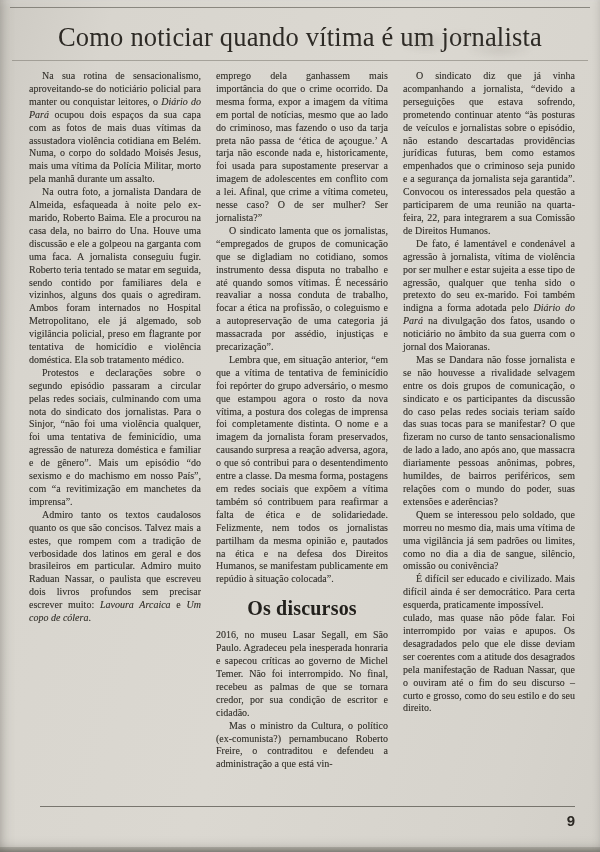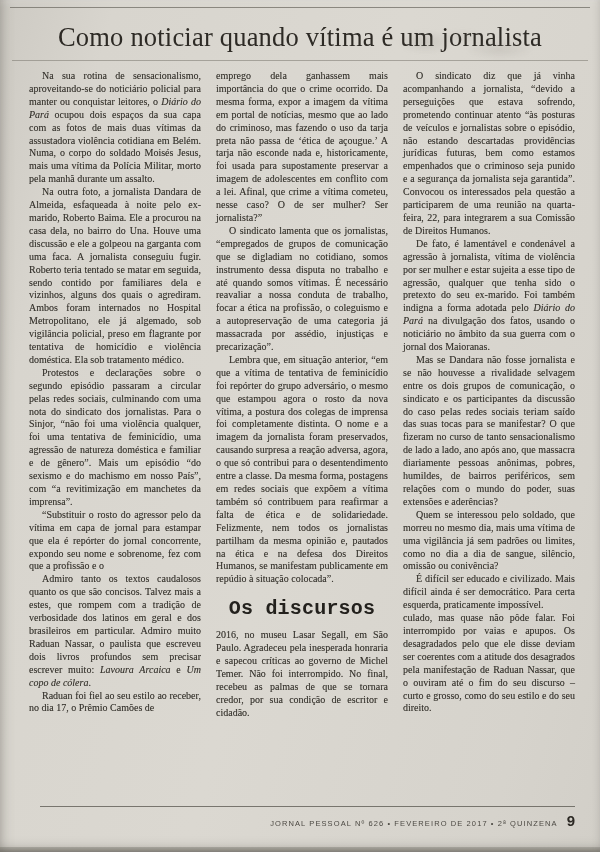--- a/index.html
+++ b/index.html
@@ -73,21 +73,21 @@
     color: #38352f;
     text-shadow: 0 0 .5px rgba(56,53,47,.45);
     hyphens: auto;
     -webkit-hyphens: auto;
   }
   .p-ind { text-indent: 13px; }
 
   .section-gap { }
   .section-heading {
     margin: 11px 0 9px 0;
-    font-family: Liberation Mono, monospace;
+    font-family: Liberation Serif, serif;
     font-weight: bold;
     font-size: 20px;
     letter-spacing: 0.2px;
     text-align: center;
     color: #23211d;
   }
 
   .footer-rule {
     position: absolute; top: 806px; left: 40px; right: 25px;
     border-top: 1px solid rgba(95,92,85,.8);
@@ -119,48 +119,46 @@
 
   <h1 class="title">Como noticiar quando vítima é um jornalista</h1>
   <div class="title-rule"></div>
 
   <div class="columns">
 
     <div class="col">
       <p class="para p-ind"><span>Na sua rotina de sensacionalismo, aproveitando-se do noticiário policial para manter ou conquistar leitores, o </span><i>Diário do Pará</i><span> ocupou dois espaços da sua capa com as fotos de mais duas vítimas da assustadora violência cotidiana em Belém. Numa, o corpo do soldado Moisés Jesus, mais uma vítima da Polícia Militar, morto pela manhã durante um assalto.</span></p>
       <p class="para p-ind"><span>Na outra foto, a jornalista Dandara de Almeida, esfaqueada à noite pelo ex-marido, Roberto Baima. Ele a procurou na casa dela, no bairro do Una. Houve uma discussão e ele a golpeou na garganta com uma faca. A jornalista conseguiu fugir. Roberto teria tentado se matar em seguida, sendo contido por familiares dela e vizinhos, alguns dos quais o agrediram. Ambos foram internados no Hospital Metropolitano, ele já algemado, sob vigilância policial, preso em flagrante por tentativa de homicídio e violência doméstica. Ela sob tratamento médico.</span></p>
       <p class="para p-ind"><span>Protestos e declarações sobre o segundo episódio passaram a circular pelas redes sociais, culminando com uma nota do sindicato dos jornalistas. Para o Sinjor, “não foi uma violência qualquer, foi uma tentativa de feminicídio, uma agressão de natureza doméstica e familiar e de gênero”. Mais um episódio “do sexismo e do machismo em nosso País”, com “a revitimização em manchetes da imprensa”.</span></p>
-      <p class="para p-ind"><span>“Substituir o rosto do agressor pelo da vítima em capa de jornal para estampar que ela é repórter do jornal concorrente, expondo seu nome e sobrenome, fez com que a profissão e o</span></p>
       <div class="section-gap">
         <p class="para p-ind"><span>Admiro tanto os textos caudalosos quanto os que são concisos. Talvez mais a estes, que rompem com a tradição de verbosidade dos latinos em geral e dos brasileiros em particular. Admiro muito Raduan Nassar, o paulista que escreveu dois livros profundos sem precisar escrever muito: </span><i>Lavoura Arcaica</i><span> e </span><i>Um copo de cólera</i><span>.</span></p>
-        <p class="para p-ind"><span>Raduan foi fiel ao seu estilo ao receber, no dia 17, o Prêmio Camões de</span></p>
       </div>
     </div>
 
     <div class="col">
       <p class="para"><span>emprego dela ganhassem mais importância do que o crime ocorrido. Da mesma forma, expor a imagem da vítima em portal de notícias, mesmo que ao lado do criminoso, mas fazendo o uso da tarja preta não passa de ‘ética de açougue.’ A tarja não esconde nada e, historicamente, foi usada para supostamente preservar a imagem de adolescentes em conflito com a lei. Afinal, que crime a vítima cometeu, nesse caso? O de ser mulher? Ser jornalista?”</span></p>
       <p class="para p-ind"><span>O sindicato lamenta que os jornalistas, “empregados de grupos de comunicação que se digladiam no cotidiano, somos instrumento dessa disputa no trabalho e até quando somos vítimas. É necessário reavaliar a nossa conduta de trabalho, focar a ética na profissão, o coleguismo e a autopreservação de uma categoria já massacrada por assédio, injustiças e precarização”.</span></p>
       <p class="para p-ind"><span>Lembra que, em situação anterior, “em que a vítima de tentativa de feminicídio foi repórter do grupo adversário, o mesmo que estampou agora o rosto da nova vítima, a postura dos colegas de imprensa foi completamente distinta. O nome e a imagem da jornalista foram preservados, causando surpresa a reação adversa, agora, o que só contribui para o desentendimento entre a classe. Da mesma forma, postagens em redes sociais que expõem a vítima também só contribuem para reafirmar a falta de ética e de solidariedade. Felizmente, nem todos os jornalistas partilham da mesma opinião e, pautados na ética e na defesa dos Direitos Humanos, se manifestam publicamente em repúdio à situação colocada”.</span></p>
       <h2 class="section-heading">Os discursos</h2>
       <p class="para"><span>2016, no museu Lasar Segall, em São Paulo. Agradeceu pela inesperada honraria e sapecou críticas ao governo de Michel Temer. Não foi interrompido. No final, recebeu as palmas de que se tornara credor, por sua condição de escritor e cidadão.</span></p>
+      <p class="para p-ind"><span>Mas o ministro da Cultura, o político (ex-comunista?) pernambucano Roberto Freire, o contraditou e defendeu a administração a que está vin-</span></p>
     </div>
 
     <div class="col">
       <p class="para p-ind"><span>O sindicato diz que já vinha acompanhando a jornalista, “devido a perseguições que estava sofrendo, prometendo continuar atento “às posturas de veículos e jornalistas sobre o episódio, não estando descartadas providências jurídicas futuras, bem como estamos empenhados que o criminoso seja punido e a segurança da jornalista seja garantida”. Convocou os interessados pela questão a participarem de uma reunião na quarta-feira, 22, para integrarem a sua Comissão de Direitos Humanos.</span></p>
       <p class="para p-ind"><span>De fato, é lamentável e condenável a agressão à jornalista, vítima de violência por ser mulher e estar sujeita a esse tipo de agressão, qualquer que tenha sido o pretexto do seu ex-marido. Foi também indigna a forma adotada pelo </span><i>Diário do Pará</i><span> na divulgação dos fatos, usando o noticiário no âmbito da sua guerra com o jornal dos Maioranas.</span></p>
       <p class="para p-ind"><span>Mas se Dandara não fosse jornalista e se não houvesse a rivalidade selvagem entre os dois grupos de comunicação, o sindicato e os participantes da discussão do caso pelas redes sociais teriam saído das suas tocas para se manifestar? O que fizeram no curso de tanto sensacionalismo de lado a lado, ano após ano, que massacra diariamente pessoas anônimas, pobres, humildes, de bairros periféricos, sem relações com o mundo do poder, suas extensões e aderências?</span></p>
       <p class="para p-ind"><span>Quem se interessou pelo soldado, que morreu no mesmo dia, mais uma vítima de uma vigilância já sem padrões ou limites, como no dia a dia de sangue, silêncio, omissão ou conivência?</span></p>
       <div class="section-gap">
         <p class="para p-ind"><span>É difícil ser educado e civilizado. Mais difícil ainda é ser democrático. Para certa esquerda, praticamente impossível.</span></p>
         <p class="para"><span>culado, mas quase não pôde falar. Foi interrompido por vaias e apupos. Os desagradados pelo que ele disse deviam ser coerentes com a atitude dos desagrados pela manifestação de Raduan Nassar, que o ouviram até o fim do seu discurso – curto e grosso, como do seu estilo e do seu direito.</span></p>
       </div>
     </div>
 
   </div>
 
   <div class="footer-rule"></div>
   <div class="footer">
-    <span class="issue-line">JORNAL PESSOAL Nº 626 • FEVEREIRO DE 2017 • 2ª QUINZENA</span>
     <span class="page-number">9</span>
   </div>
 
   <div class="scan-band-bottom"></div>
 </div>
 
 </body></html>

